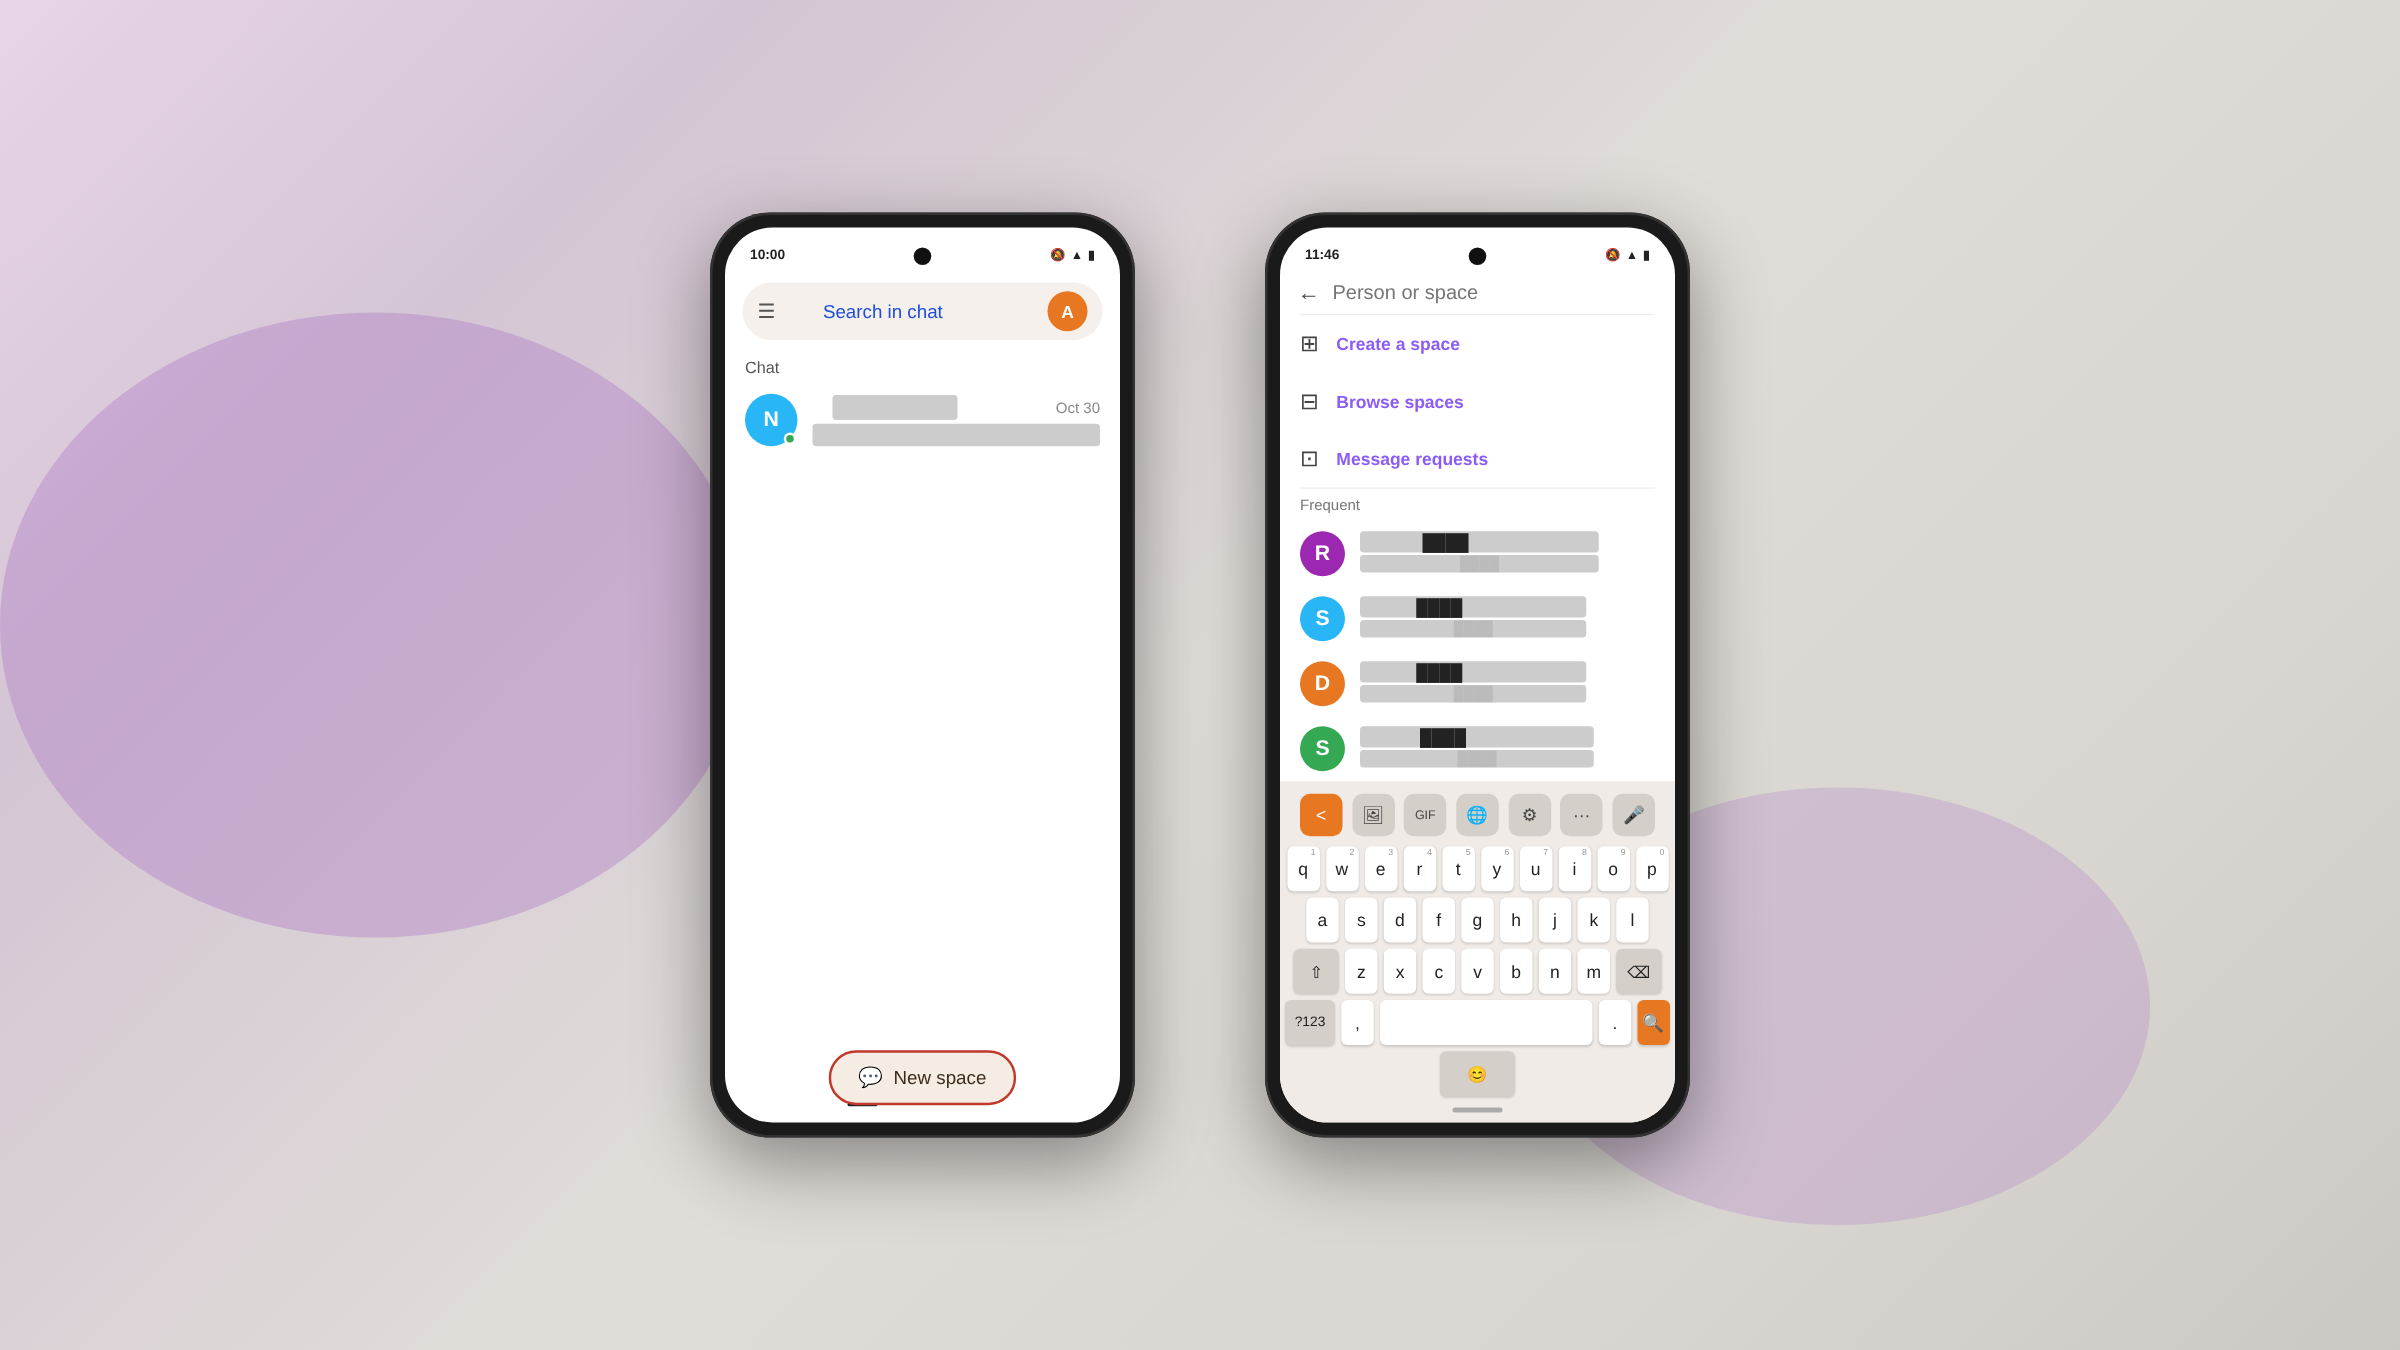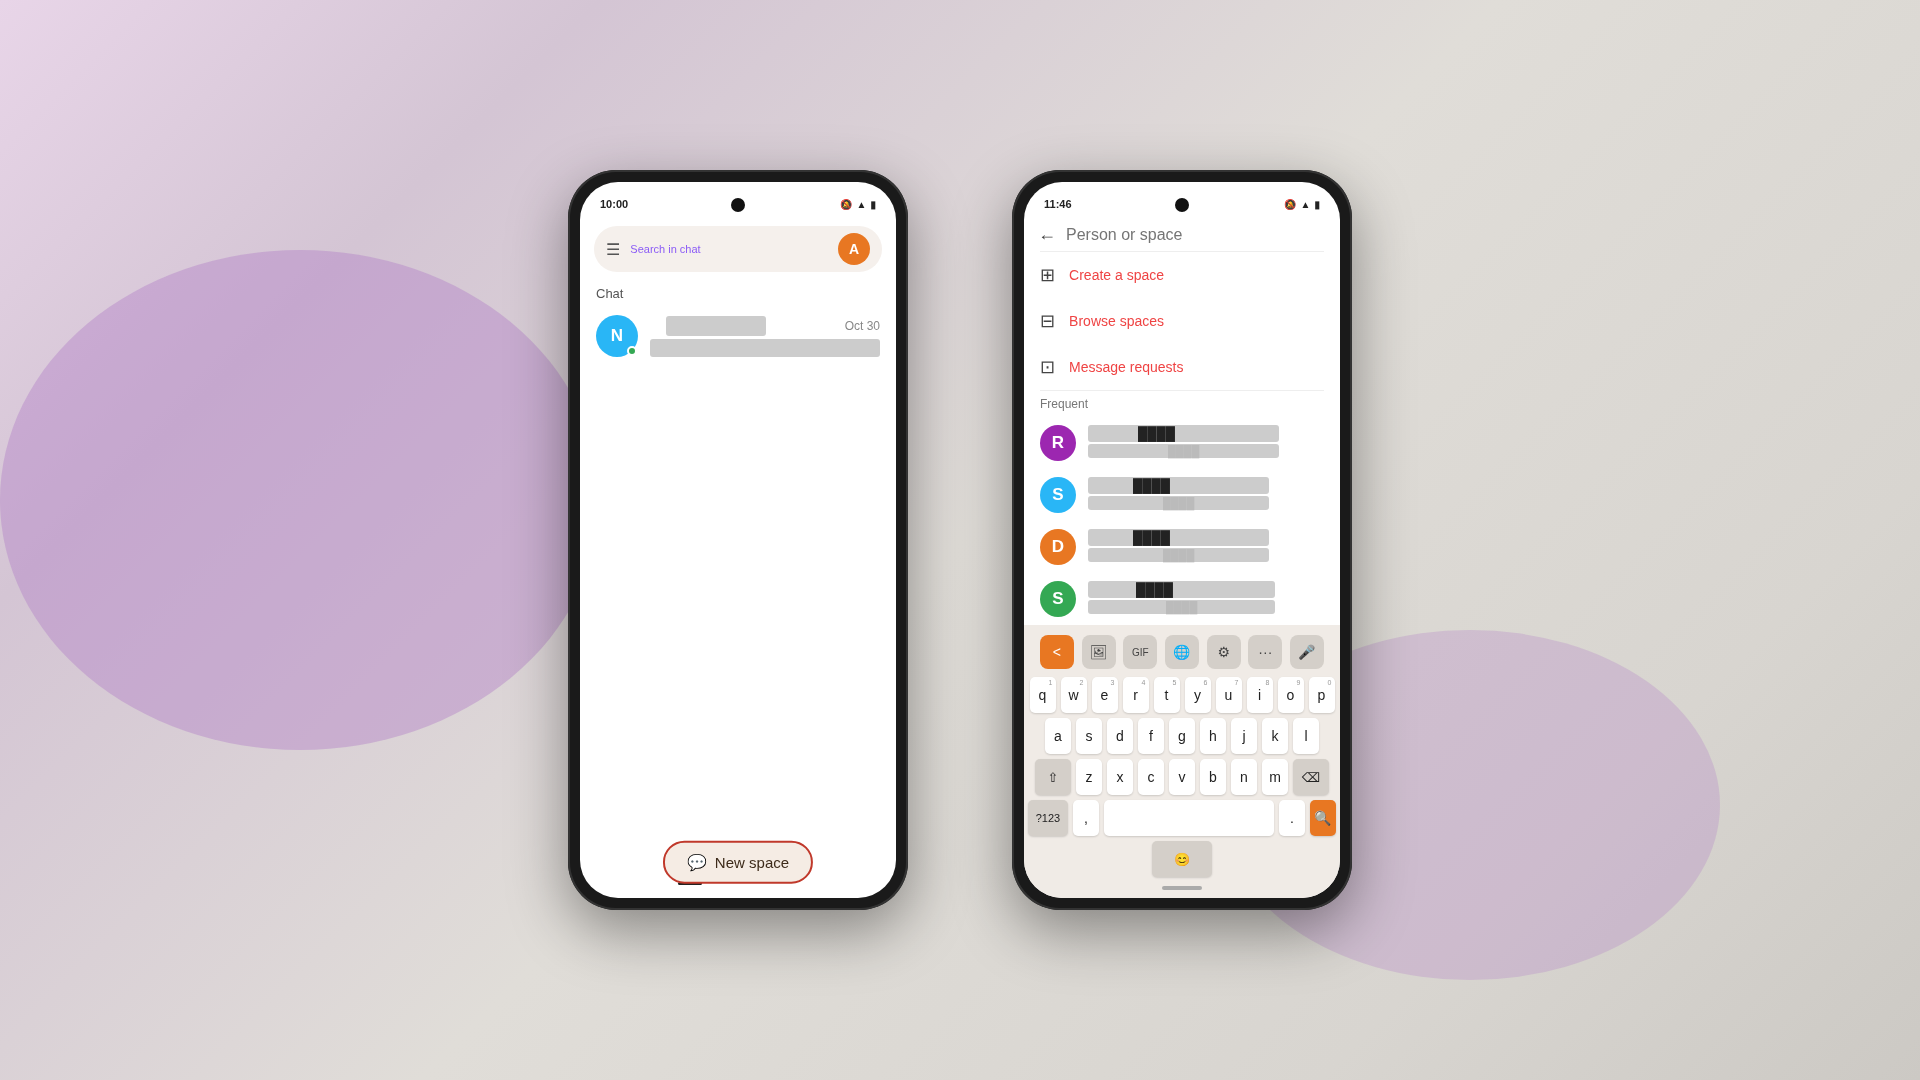--- a/index.html
+++ b/index.html
@@ -107,21 +107,21 @@
       background: #f5f0ec;
       border-radius: 28px;
       height: 46px;
       display: flex;
       align-items: center;
       padding: 0 12px;
       gap: 10px;
       flex-shrink: 0;
     }
     .hamburger-icon { font-size: 16px; color: #555; }
-    .search-text { flex: 1; font-size: 11px; color: #8b5cf6; }
+    .search-text { flex: 1; font-size: 15px; color: #1d4ed8; margin-left: 28px; }
     .avatar-circle {
       width: 32px; height: 32px;
       border-radius: 50%;
       background: #E87722;
       display: flex; align-items: center; justify-content: center;
       color: #fff; font-size: 14px; font-weight: bold;
     }
 
     .chat-label {
       padding: 6px 16px 4px;
@@ -238,21 +238,21 @@
 
     .menu-list { flex-shrink: 0; }
     .menu-item {
       display: flex;
       align-items: center;
       padding: 12px 16px;
       gap: 14px;
       cursor: pointer;
     }
     .menu-icon { font-size: 18px; color: #444; }
-    .menu-text { font-size: 14px; color: #ef4444; }
+    .menu-text { font-size: 14px; color: #8b5cf6; font-weight: bold; }
 
     .frequent-label {
       padding: 6px 16px;
       font-size: 12px;
       color: #777;
       flex-shrink: 0;
     }
 
     .contacts-list { flex: 1; overflow: hidden; }
     .contact-item {

